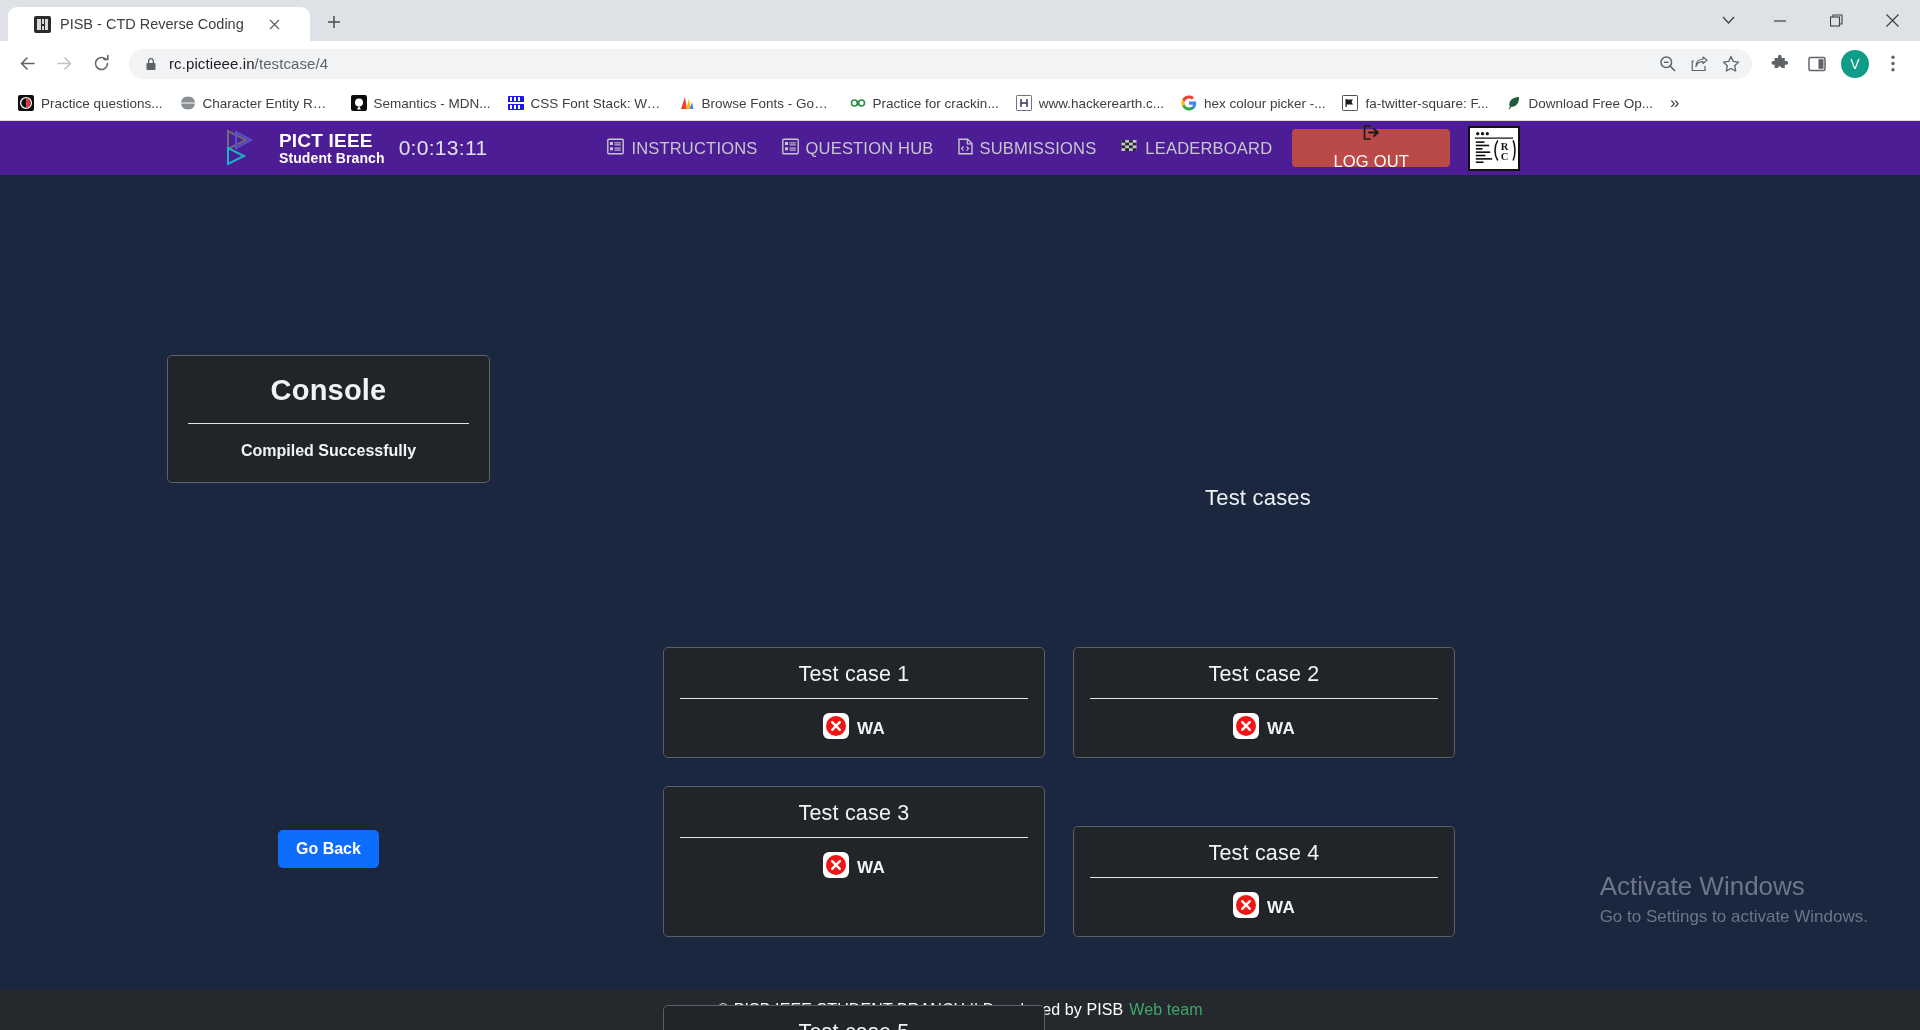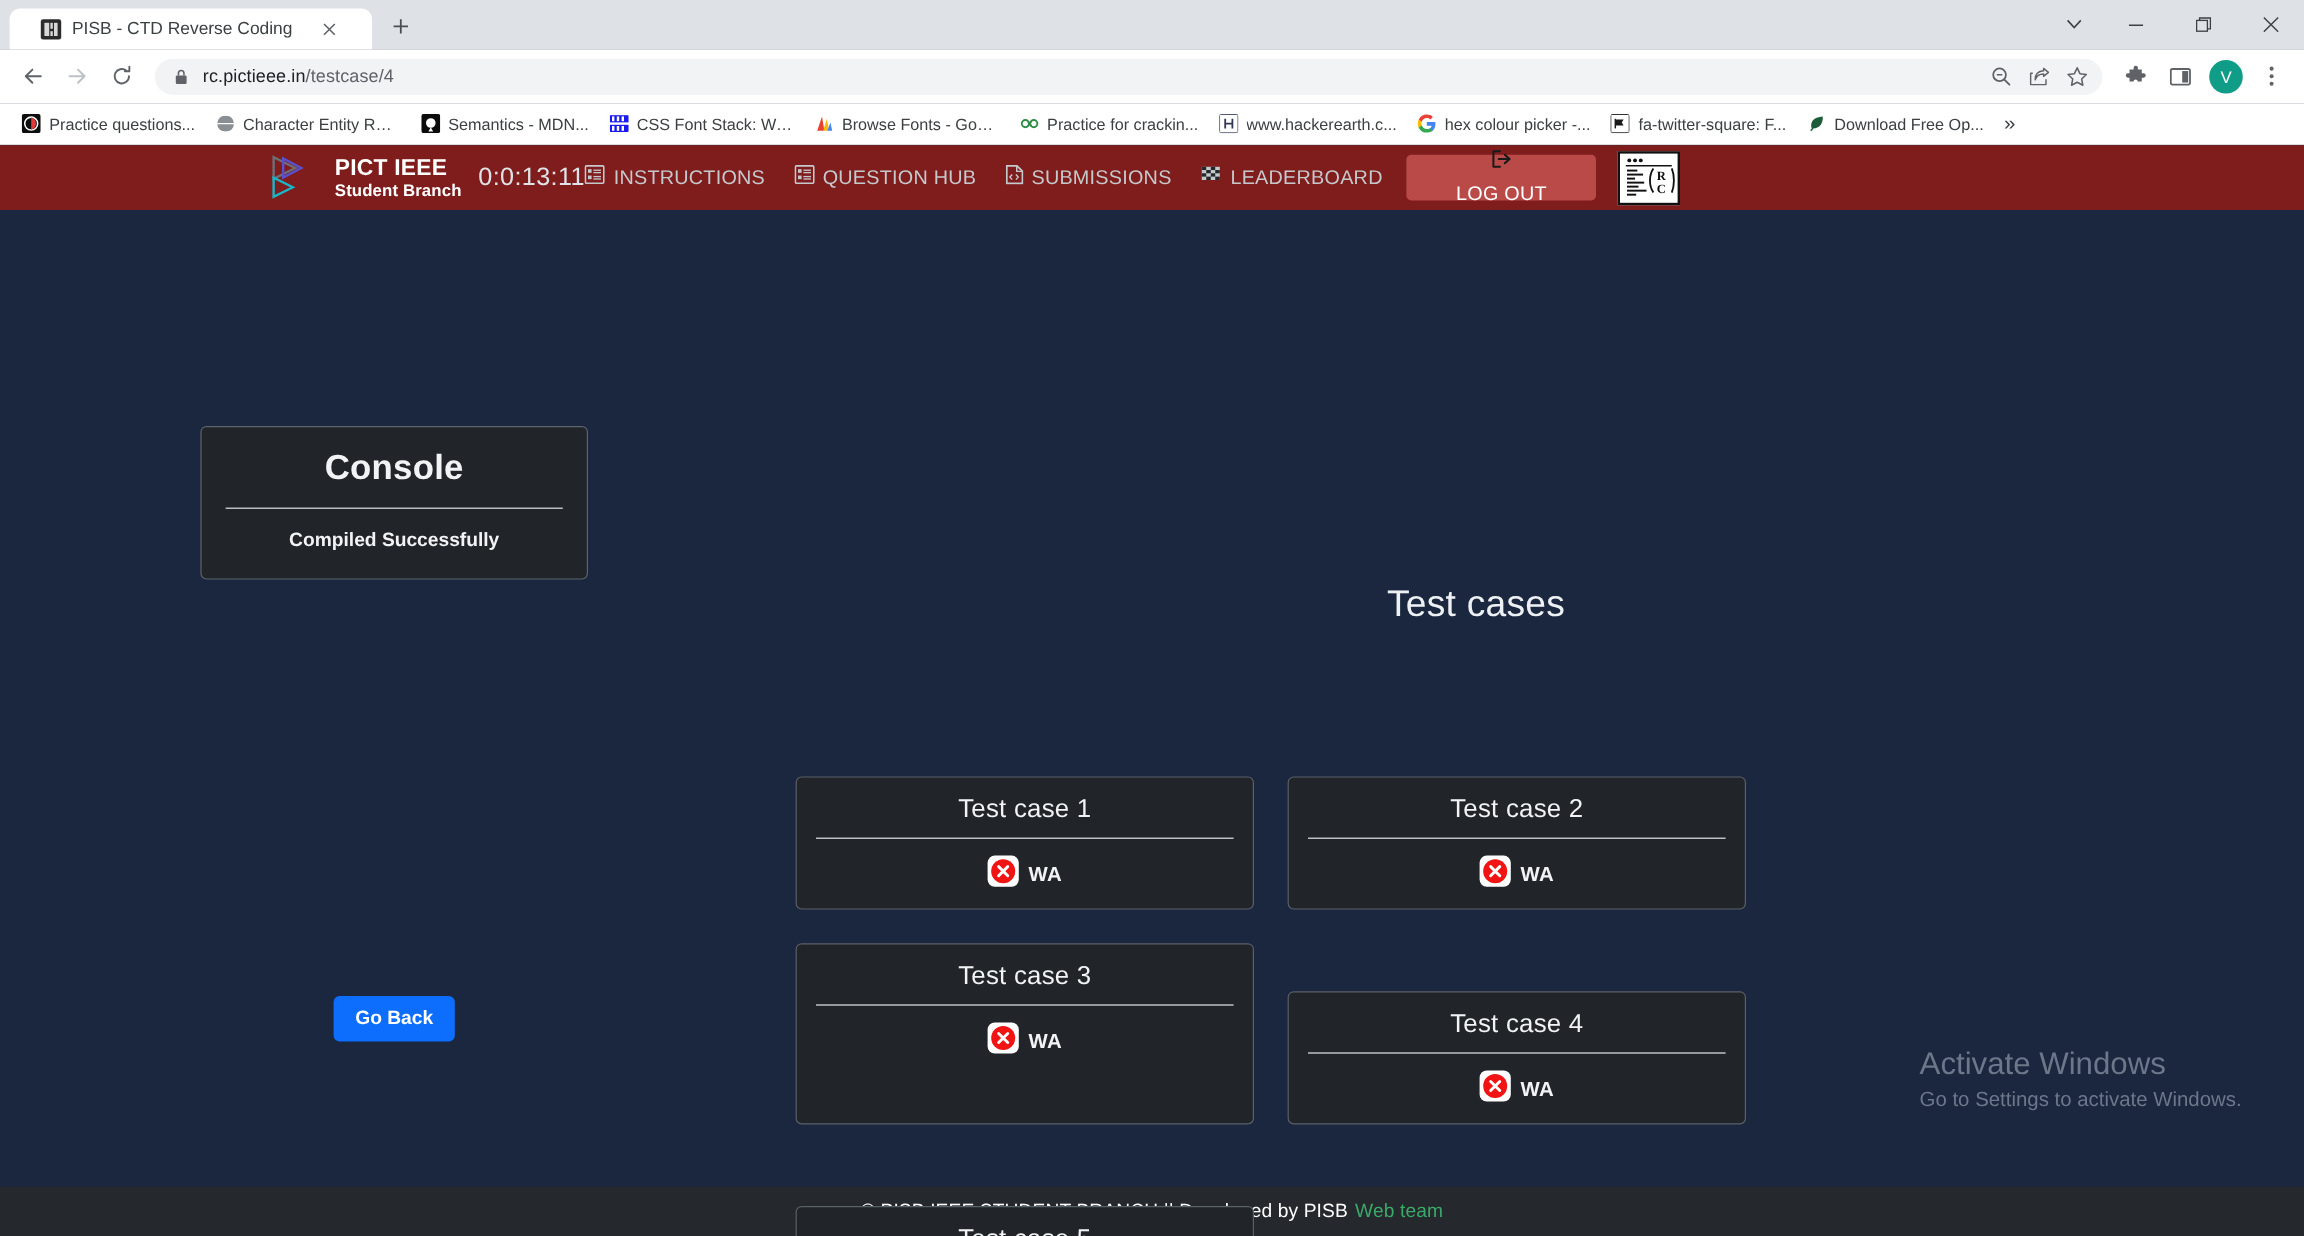--- a/index.html
+++ b/index.html
@@ -92,31 +92,31 @@
   .bm-label {
     font-size: 13.5px; color: #3c4043; white-space: nowrap;
     overflow: hidden; text-overflow: ellipsis;
   }
   .bm-overflow { color: #3c4043; font-size: 17px; padding: 0 8px; }
 
   
   .page { flex: 1; display: flex; flex-direction: column; background: #1b263f; position: relative; }
 
   .navbar {
-    height: 54px; background: #7f1d1d; display: flex; align-items: center;
+    height: 54px; background: #4c1d95; display: flex; align-items: center;
     padding: 0 24px; flex: 0 0 54px; position: relative;
   }
   .brand { display: flex; align-items: center; gap: 13px; margin-left: 200px; }
   .brand-logo { width: 42px; height: 38px; flex: 0 0 42px; }
   .brand-text { display: flex; flex-direction: column; line-height: 1.02; }
   .brand-l1 { font-size: 19px; font-weight: bold; color: #fff; letter-spacing: .2px; }
   .brand-l2 { font-size: 14px; font-weight: bold; color: #fff; letter-spacing: .1px; }
   .timer { font-size: 21px; color: #dfe3e8; margin-left: 14px; letter-spacing: .3px; }
 
-  .navlinks { display: flex; align-items: center; gap: 24px; }
+  .navlinks { display: flex; align-items: center; gap: 24px; margin-left: 120px; }
   .navlink {
     display: flex; align-items: center; gap: 7px; color: #c6c9cc;
     font-size: 16.5px; letter-spacing: .2px;
   }
   .navlink svg { flex: 0 0 auto; }
 
   .logout-btn {
     margin-left: 20px; background: #b94a48; color: #fff; border: none;
     border-radius: 4px; height: 38px; width: 158px; font-size: 16.5px;
     display: flex; align-items: center; justify-content: center; gap: 8px;
@@ -143,21 +143,21 @@
   .console-msg { font-size: 16px; color: #f1f3f5; text-align: center; font-weight: bold; }
 
   .go-back {
     position: absolute; left: 278px; top: 655px; background: #0d6efd; color: #fff;
     border: none; border-radius: 5px; padding: 10px 18px; font-size: 16px;
     font-weight: bold; font-family: inherit;
   }
 
   .tc-heading {
     position: absolute; left: 0; right: 0; top: 310px; text-align: center;
-    font-size: 31px; color: #eef1f4; letter-spacing: .2px;
+    font-size: 22px; color: #eef1f4; letter-spacing: .2px; padding-left: 28px;
   }
   .tc-heading-wrap { width: 1260px; margin-left: 600px; }
 
   .tc-grid {
     position: absolute; left: 663px; top: 472px; width: 1200px;
     display: flex; flex-wrap: wrap; gap: 28px 28px;
   }
   .tc-card {
     width: 382px; background: #212529; border: 1px solid #596068;
     border-radius: 5px; padding: 14px 16px 18px;

